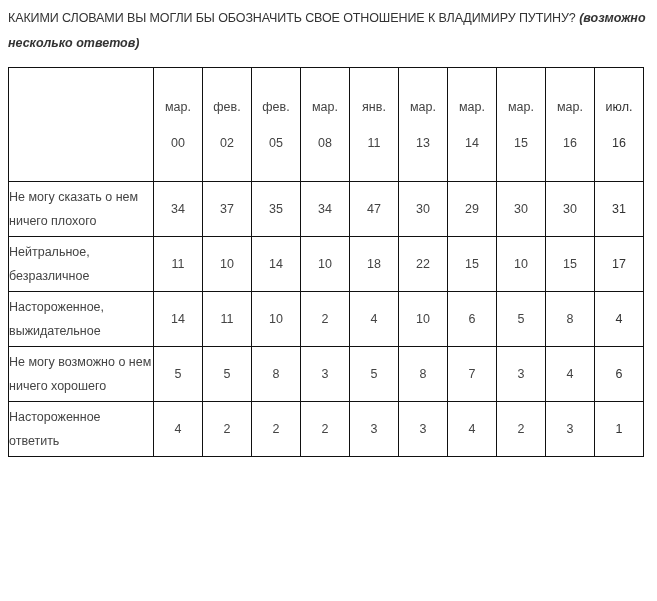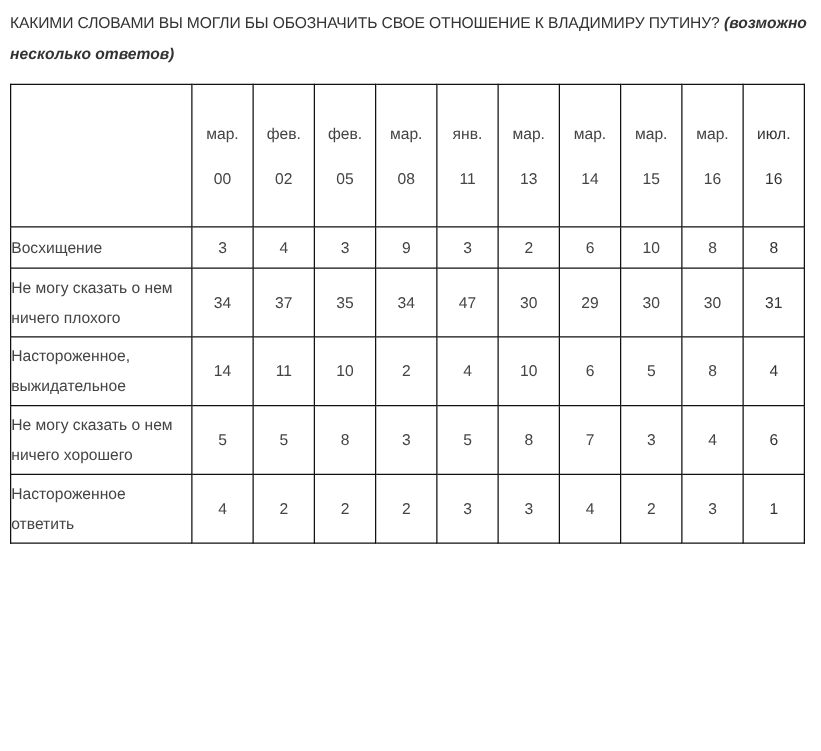--- a/index.html
+++ b/index.html
@@ -88,61 +88,61 @@
           <span class="m">мар.</span>
           <span class="y">16</span>
         </th>
         <th class="period latest">
           <span class="m">июл.</span>
           <span class="y">16</span>
         </th>
       </tr>
   </thead>
   <tbody id="tbody">
-      <tr class="h1">
-        <td class="label">Восхищение</td>
-        <td class="val">3</td>
-        <td class="val">4</td>
-        <td class="val">3</td>
-        <td class="val">9</td>
-        <td class="val">3</td>
-        <td class="val">2</td>
-        <td class="val">6</td>
-        <td class="val">10</td>
-        <td class="val">8</td>
-        <td class="val latest">8</td>
-      </tr>
       <tr class="h2">
         <td class="label">Не могу сказать о нем  ничего плохого</td>
         <td class="val">34</td>
         <td class="val">37</td>
         <td class="val">35</td>
         <td class="val">34</td>
         <td class="val">47</td>
         <td class="val">30</td>
         <td class="val">29</td>
         <td class="val">30</td>
         <td class="val">30</td>
         <td class="val latest">31</td>
+      </tr>
+      <tr class="h2">
+        <td class="label">Нейтральное, безразличное</td>
+        <td class="val">11</td>
+        <td class="val">10</td>
+        <td class="val">14</td>
+        <td class="val">10</td>
+        <td class="val">18</td>
+        <td class="val">22</td>
+        <td class="val">15</td>
+        <td class="val">10</td>
+        <td class="val">15</td>
+        <td class="val latest">17</td>
       </tr>
       <tr class="h2">
         <td class="label">Настороженное, выжидательное</td>
         <td class="val">14</td>
         <td class="val">11</td>
         <td class="val">10</td>
         <td class="val">2</td>
         <td class="val">4</td>
         <td class="val">10</td>
         <td class="val">6</td>
         <td class="val">5</td>
         <td class="val">8</td>
         <td class="val latest">4</td>
       </tr>
       <tr class="h2">
-        <td class="label">Не могу сказать о нем  ничего хорошего</td>
+        <td class="label">Не могу возможно о нем  ничего хорошего</td>
         <td class="val">5</td>
         <td class="val">5</td>
         <td class="val">8</td>
         <td class="val">3</td>
         <td class="val">5</td>
         <td class="val">8</td>
         <td class="val">7</td>
         <td class="val">3</td>
         <td class="val">4</td>
         <td class="val latest">6</td>

